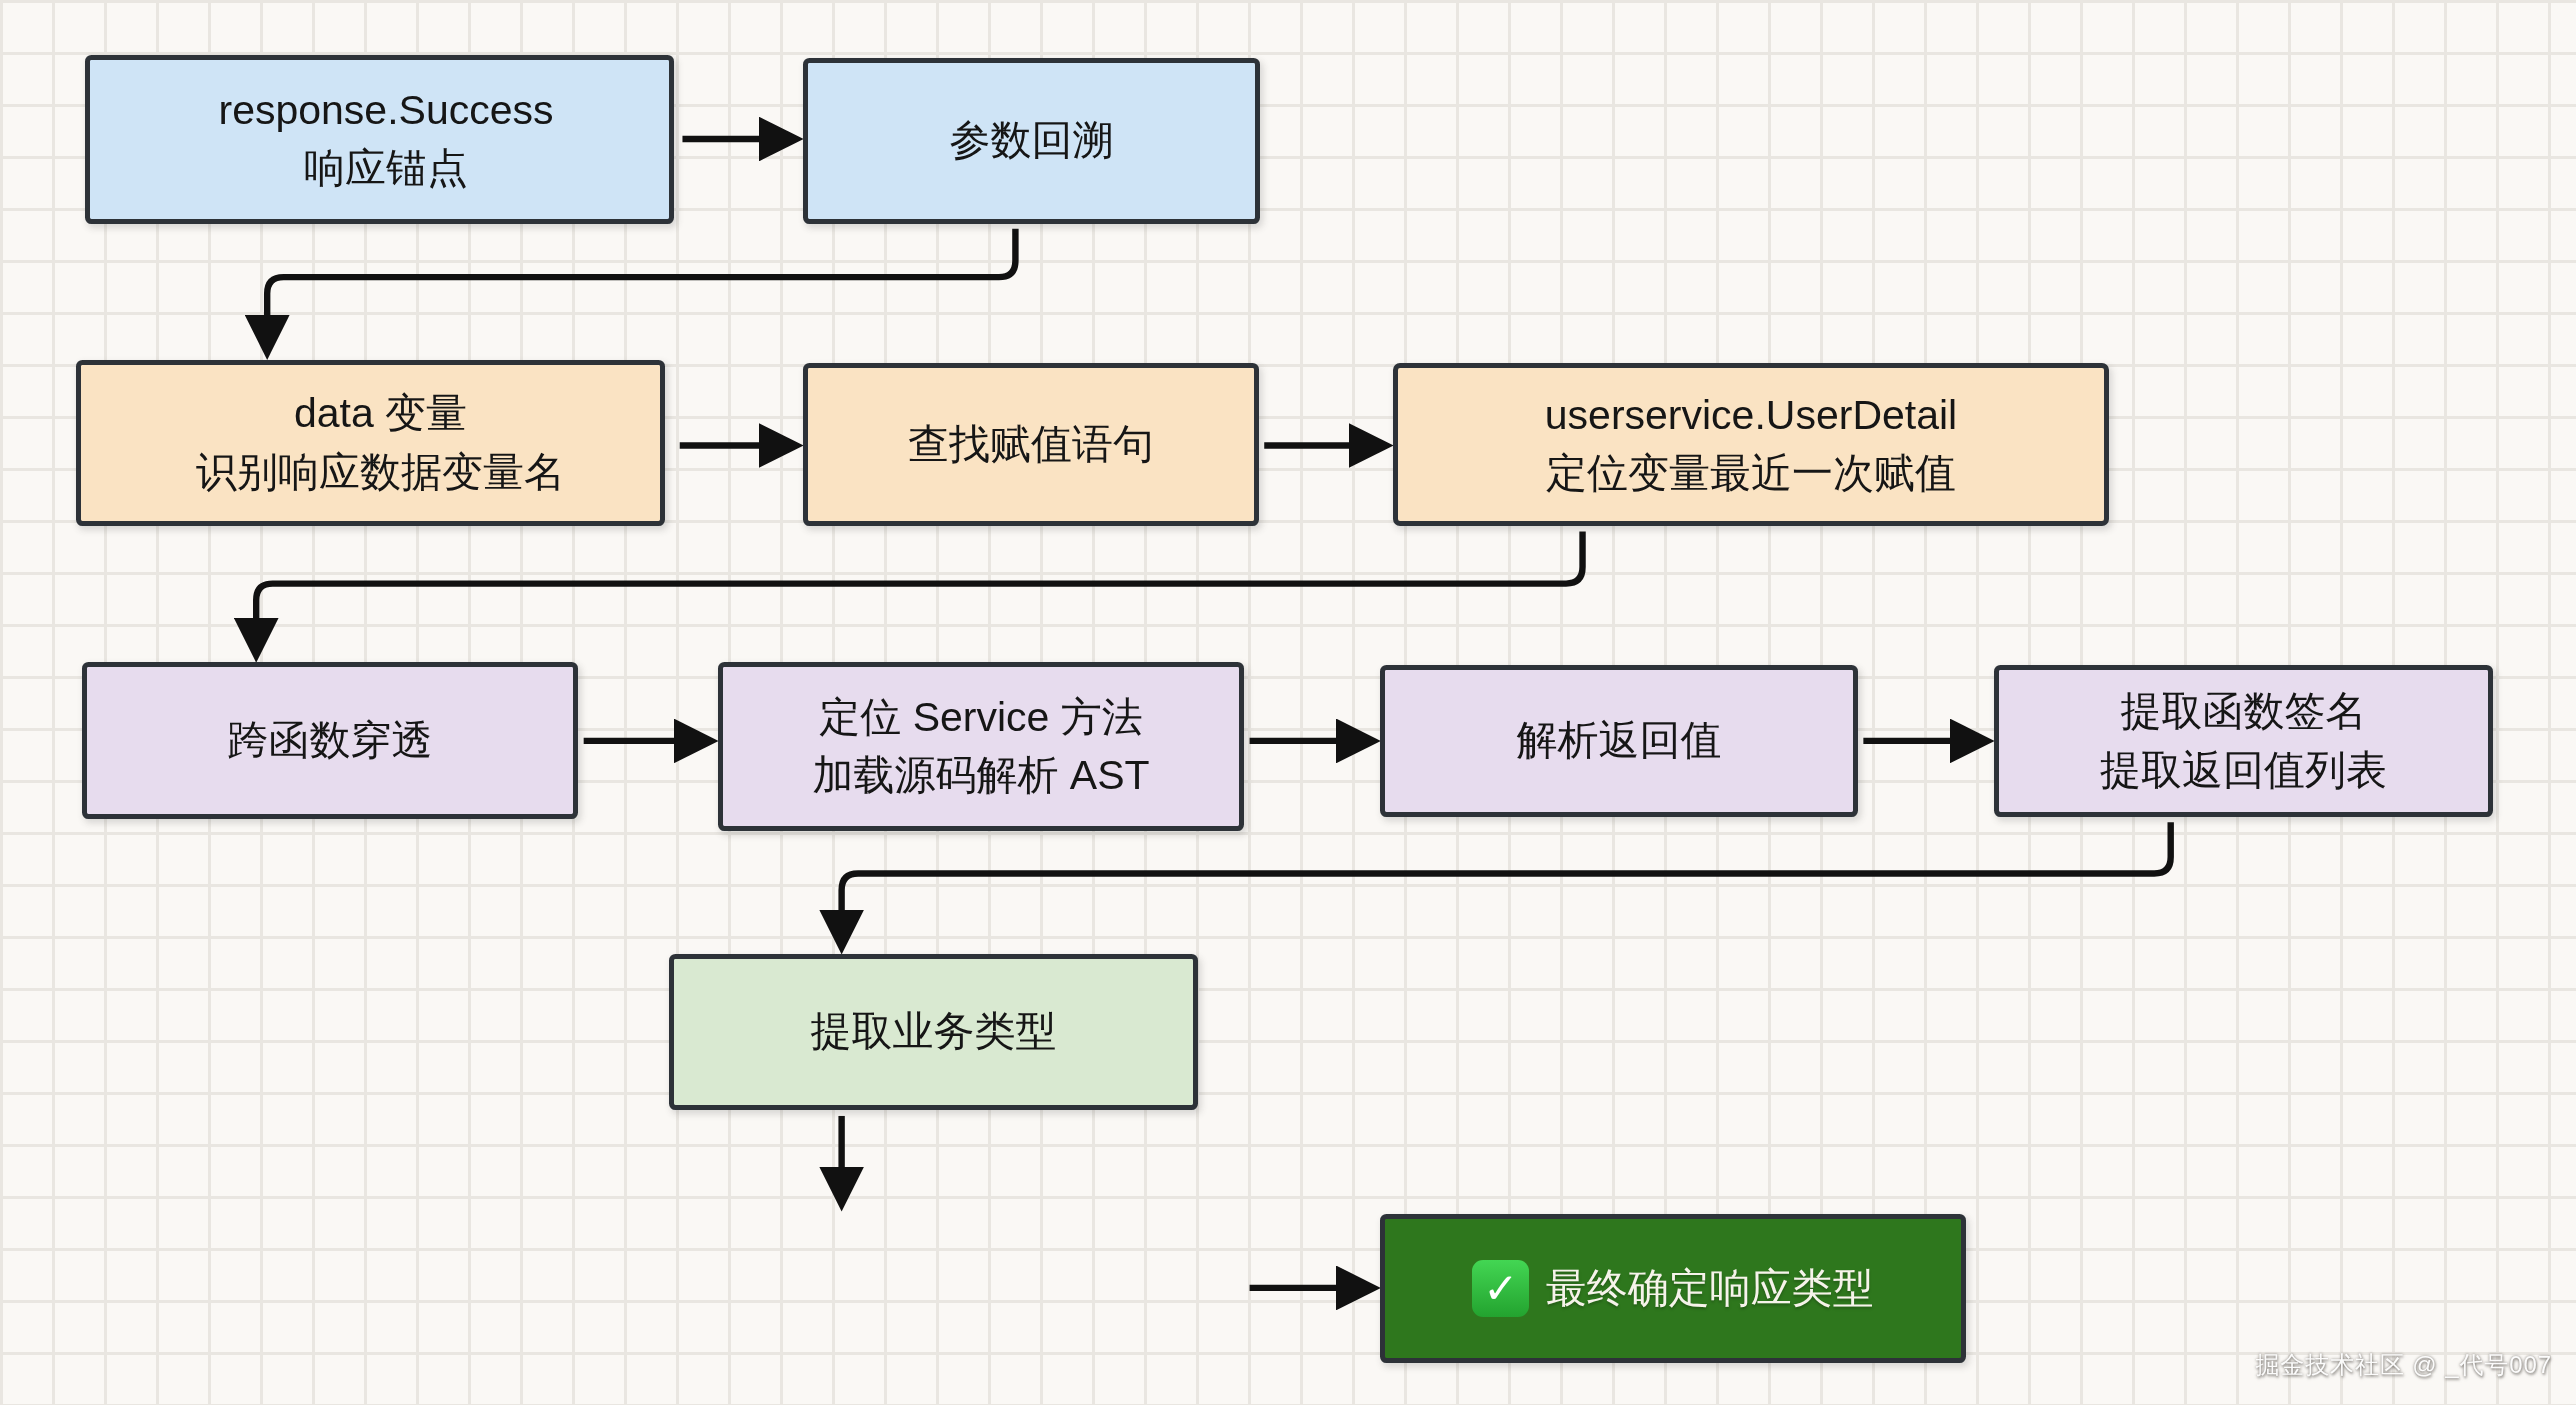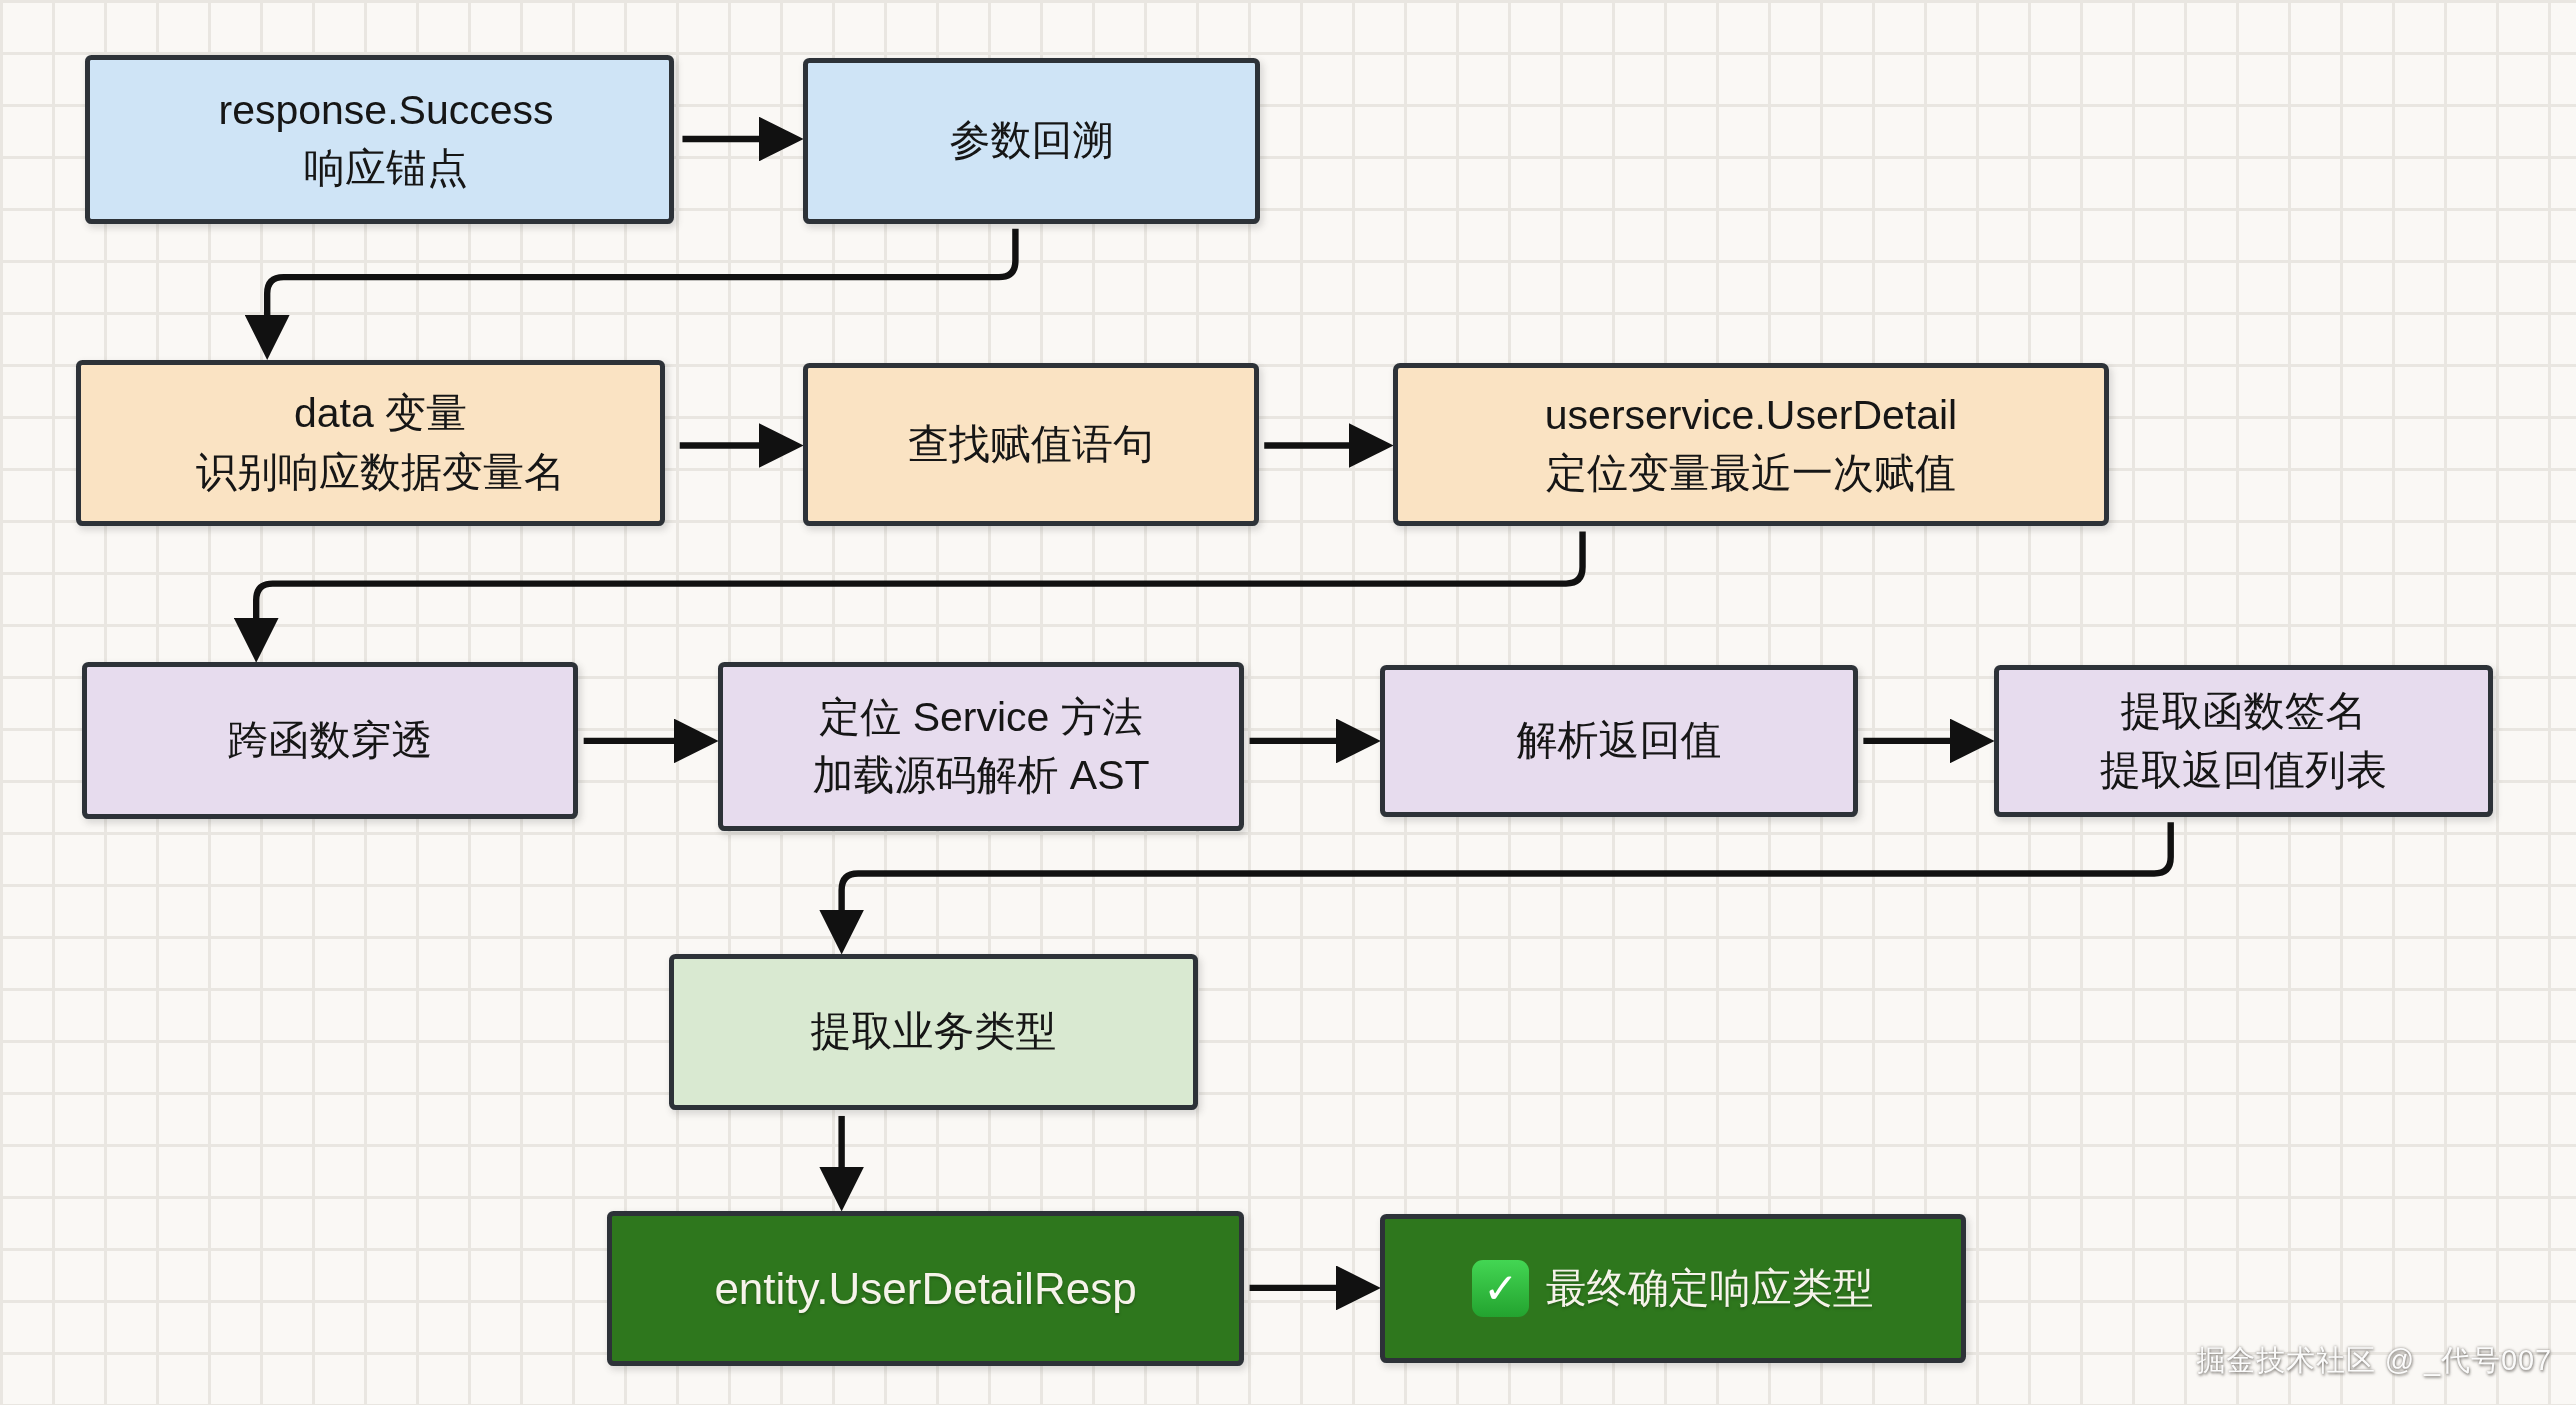--- a/index.html
+++ b/index.html
@@ -52,21 +52,21 @@
   #n12 .row{display:flex;align-items:center;gap:16.5px;}
   .check-icon{
     display:inline-flex;align-items:center;justify-content:center;
     width:57px;height:57px;border-radius:11px;
     background:linear-gradient(180deg,#43d653,#23a32f);
     color:#ffffff;font-size:42px;font-weight:bold;line-height:1;
     text-shadow:none;
   }
   .watermark{
     position:absolute;right:24px;bottom:24px;
-    font-size:29px;color:rgba(255,255,255,0.96);
+    font-size:24px;color:rgba(255,255,255,0.96);
     text-shadow:0 0 2.7px rgba(110,105,100,0.9), 0.9px 1.8px 2.7px rgba(90,85,80,0.55);
     letter-spacing:0.9px;
   }
 </style>
 </head>
 <body>
 
 <div class="canvas">
 
   <svg class="arrows" viewBox="0 0 2816 1536" xmlns="http://www.w3.org/2000/svg">
@@ -126,23 +126,20 @@
 
   <div id="n9" class="node c-purple">
     <span class="line">提取函数签名</span>
     <span class="line">提取返回值列表</span>
   </div>
 
   <div id="n10" class="node c-lgreen">
     <span class="line">提取业务类型</span>
   </div>
 
-  <div id="n11" class="node c-dgreen">
-    <span class="line">entity.UserDetailResp</span>
-  </div>
 
   <div id="n12" class="node c-dgreen">
     <span class="row">
       <span class="check-icon">✓</span>
       <span class="line">最终确定响应类型</span>
     </span>
   </div>
 
   <div class="watermark">掘金技术社区 @ _代号007</div>
 

